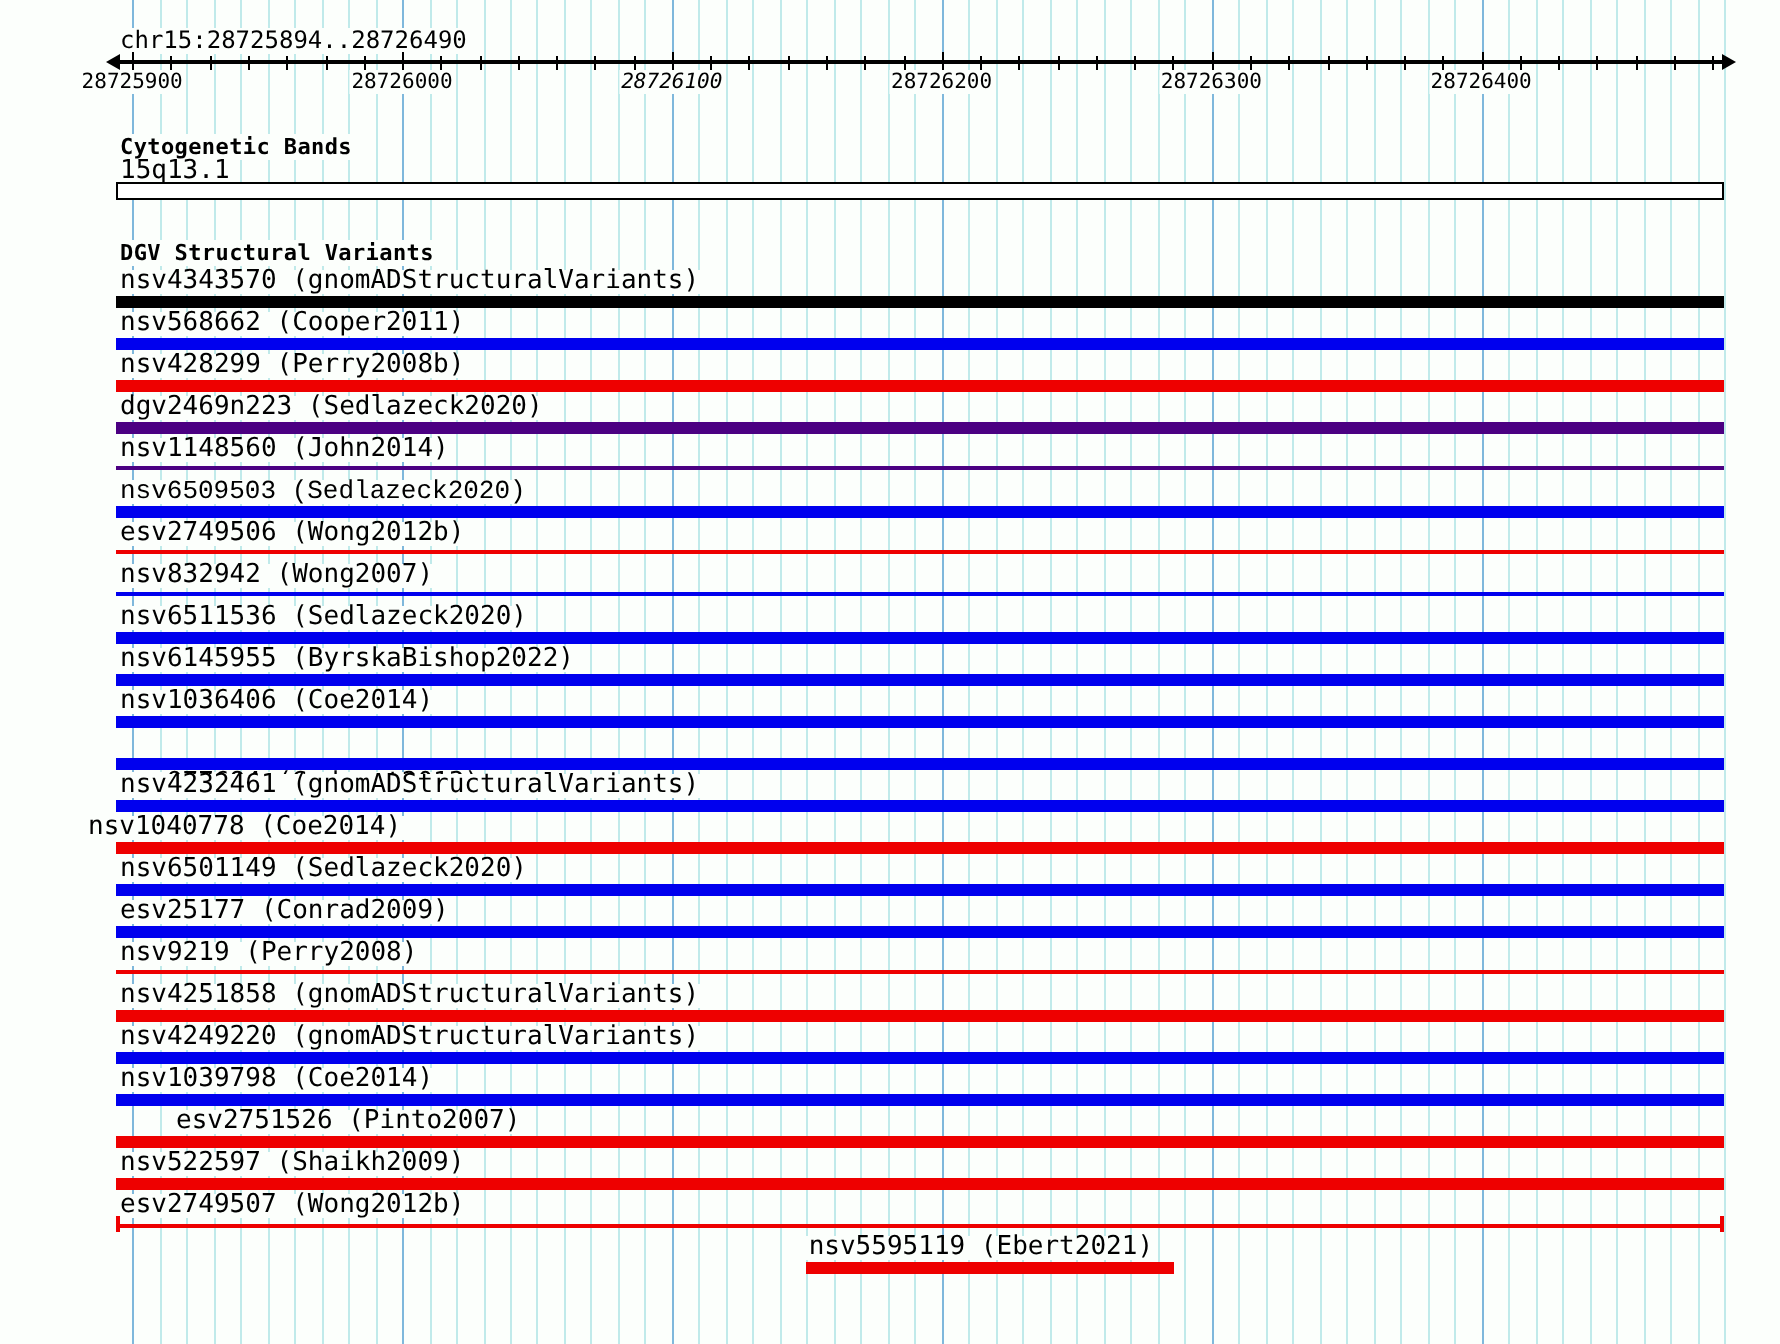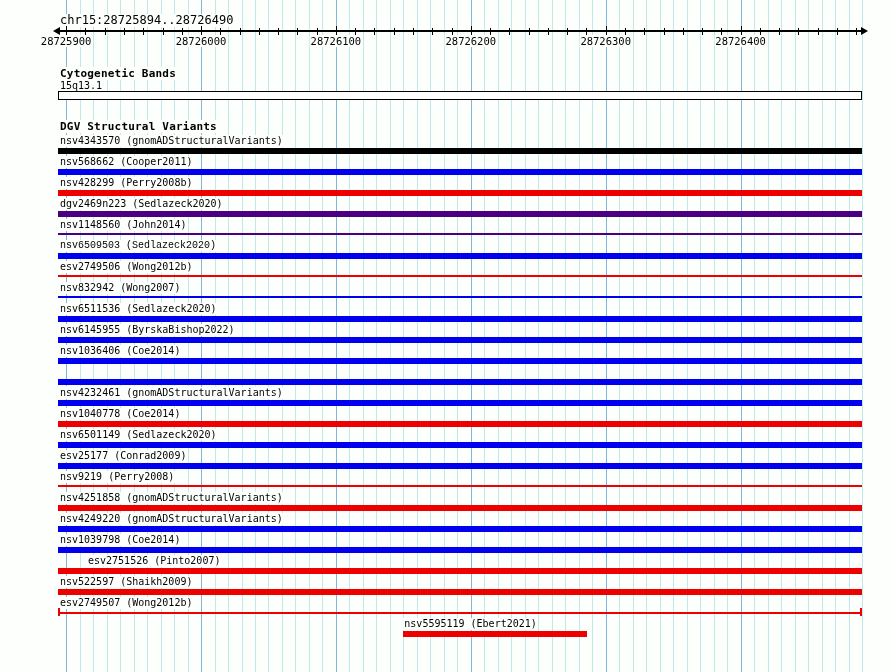--- a/index.html
+++ b/index.html
@@ -7,21 +7,21 @@
     position:relative;
     width:890px;height:672px;
     background:#fcfffc;
     overflow:hidden;
     font-family:"DejaVu Sans Mono","Liberation Mono",monospace;
     color:#000;
   }
   .grid-line{position:absolute;top:0;bottom:0;width:1px;}
   .lbl{
     position:absolute;
-    font-size:10px;line-height:12px;height:12px;
+    font-size:13px;line-height:12px;height:12px;
     background:#fcfffc;
     white-space:nowrap;
     padding:0 1px;
   }
   .section-header{
     position:absolute;left:59px;
     font-size:11px;font-weight:bold;line-height:13px;
     letter-spacing:0.2px;
     background:#fcfffc;
     white-space:nowrap;padding:0 1px;
@@ -170,21 +170,21 @@
         <div class="tick" style="left: 759.9px; top: 28px; height: 7px;"></div>
         <div class="tick" style="left: 779.1px; top: 28px; height: 7px;"></div>
         <div class="tick" style="left: 798.4px; top: 28px; height: 7px;"></div>
         <div class="tick" style="left: 817.7px; top: 28px; height: 7px;"></div>
         <div class="tick" style="left: 836.9px; top: 28px; height: 7px;"></div>
         <div class="tick" style="left: 856.2px; top: 28px; height: 7px;"></div>
       </div>
     <div id="tick-labels">
         <div class="tick-label" style="left: 66.1px;">28725900</div>
         <div class="tick-label" style="left: 201px;">28726000</div>
-        <div class="tick-label" style="left: 335.9px;">28726100</div>
+        <div class="tick-label" style="left: 335.9px; font-style: italic;">28726100</div>
         <div class="tick-label" style="left: 470.8px;">28726200</div>
         <div class="tick-label" style="left: 605.7px;">28726300</div>
         <div class="tick-label" style="left: 740.6px;">28726400</div>
       </div>
   </div>
 
   <div class="section-header" style="top:67px;">Cytogenetic Bands</div>
   <div class="lbl" style="left:59px;top:80px;">15q13.1</div>
   <div class="band-box" style="left:58px;top:91px;width:804px;height:9px;"></div>
 
@@ -209,21 +209,21 @@
       <div class="lbl" style="left: 59px; top: 303px;">nsv6511536 (Sedlazeck2020)</div>
       <div class="variant-bar" style="left: 58px; width: 804px; background: rgb(0, 0, 238); top: 316px; height: 6px;"></div>
       <div class="lbl" style="left: 59px; top: 324px;">nsv6145955 (ByrskaBishop2022)</div>
       <div class="variant-bar" style="left: 58px; width: 804px; background: rgb(0, 0, 238); top: 337px; height: 6px;"></div>
       <div class="lbl" style="left: 59px; top: 345px;">nsv1036406 (Coe2014)</div>
       <div class="variant-bar" style="left: 58px; width: 804px; background: rgb(0, 0, 238); top: 358px; height: 6px;"></div>
       <div class="lbl" style="left: 59px; top: 386px;">nsv977684 (Sudmant2013)</div>
       <div class="variant-bar" style="left: 58px; width: 804px; background: rgb(0, 0, 238); top: 379px; height: 6px;"></div>
       <div class="lbl" style="left: 59px; top: 387px;">nsv4232461 (gnomADStructuralVariants)</div>
       <div class="variant-bar" style="left: 58px; width: 804px; background: rgb(0, 0, 238); top: 400px; height: 6px;"></div>
-      <div class="lbl" style="left: 59px; top: 408px;">nsv1040778 (Coe2014)</div>
+      <div class="lbl" style="left: 43px; top: 408px;">nsv1040778 (Coe2014)</div>
       <div class="variant-bar" style="left: 58px; width: 804px; background: rgb(238, 0, 0); top: 421px; height: 6px;"></div>
       <div class="lbl" style="left: 59px; top: 429px;">nsv6501149 (Sedlazeck2020)</div>
       <div class="variant-bar" style="left: 58px; width: 804px; background: rgb(0, 0, 238); top: 442px; height: 6px;"></div>
       <div class="lbl" style="left: 59px; top: 450px;">esv25177 (Conrad2009)</div>
       <div class="variant-bar" style="left: 58px; width: 804px; background: rgb(0, 0, 238); top: 463px; height: 6px;"></div>
       <div class="lbl" style="left: 59px; top: 471px;">nsv9219 (Perry2008)</div>
       <div class="variant-bar" style="left: 58px; width: 804px; background: rgb(238, 0, 0); top: 485px; height: 2px;"></div>
       <div class="lbl" style="left: 59px; top: 492px;">nsv4251858 (gnomADStructuralVariants)</div>
       <div class="variant-bar" style="left: 58px; width: 804px; background: rgb(238, 0, 0); top: 505px; height: 6px;"></div>
       <div class="lbl" style="left: 59px; top: 513px;">nsv4249220 (gnomADStructuralVariants)</div>

